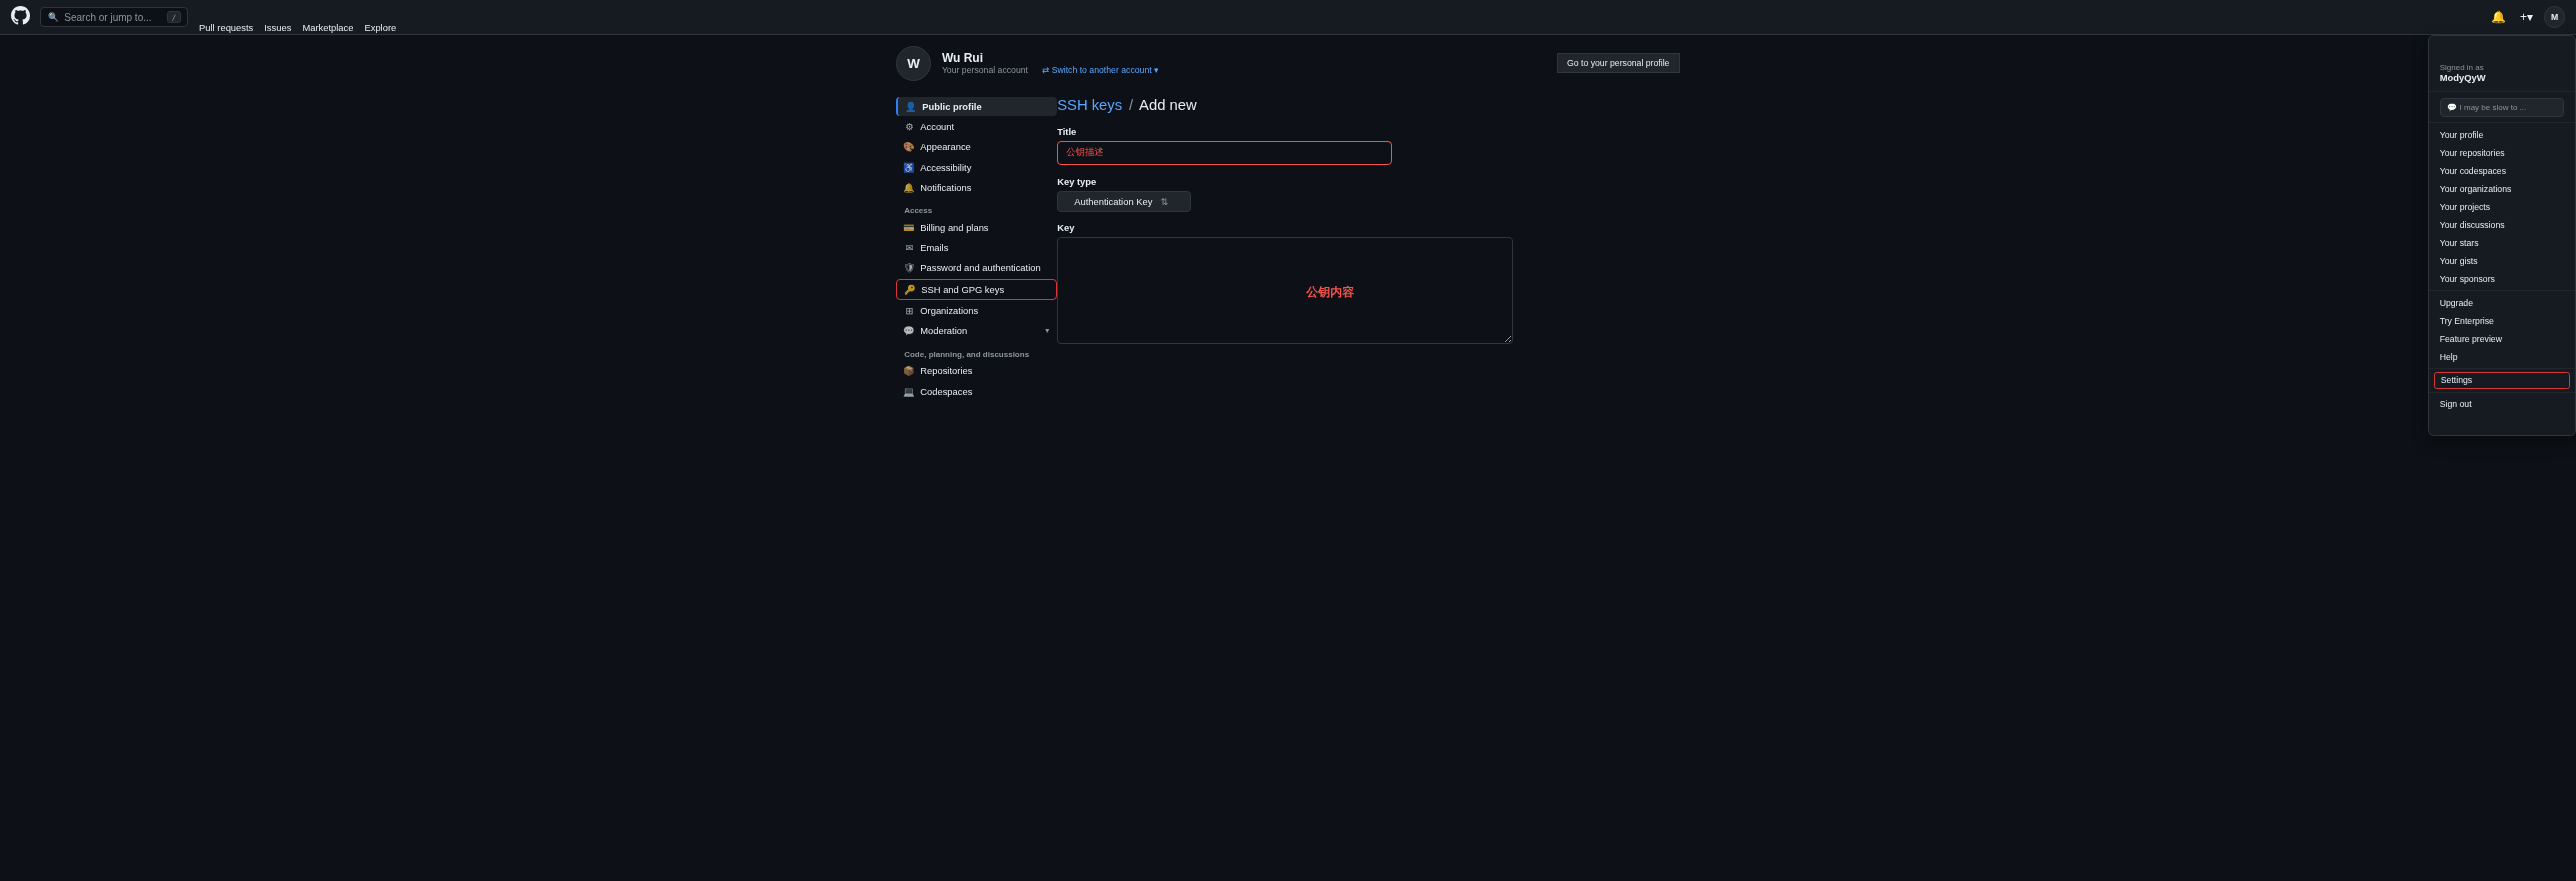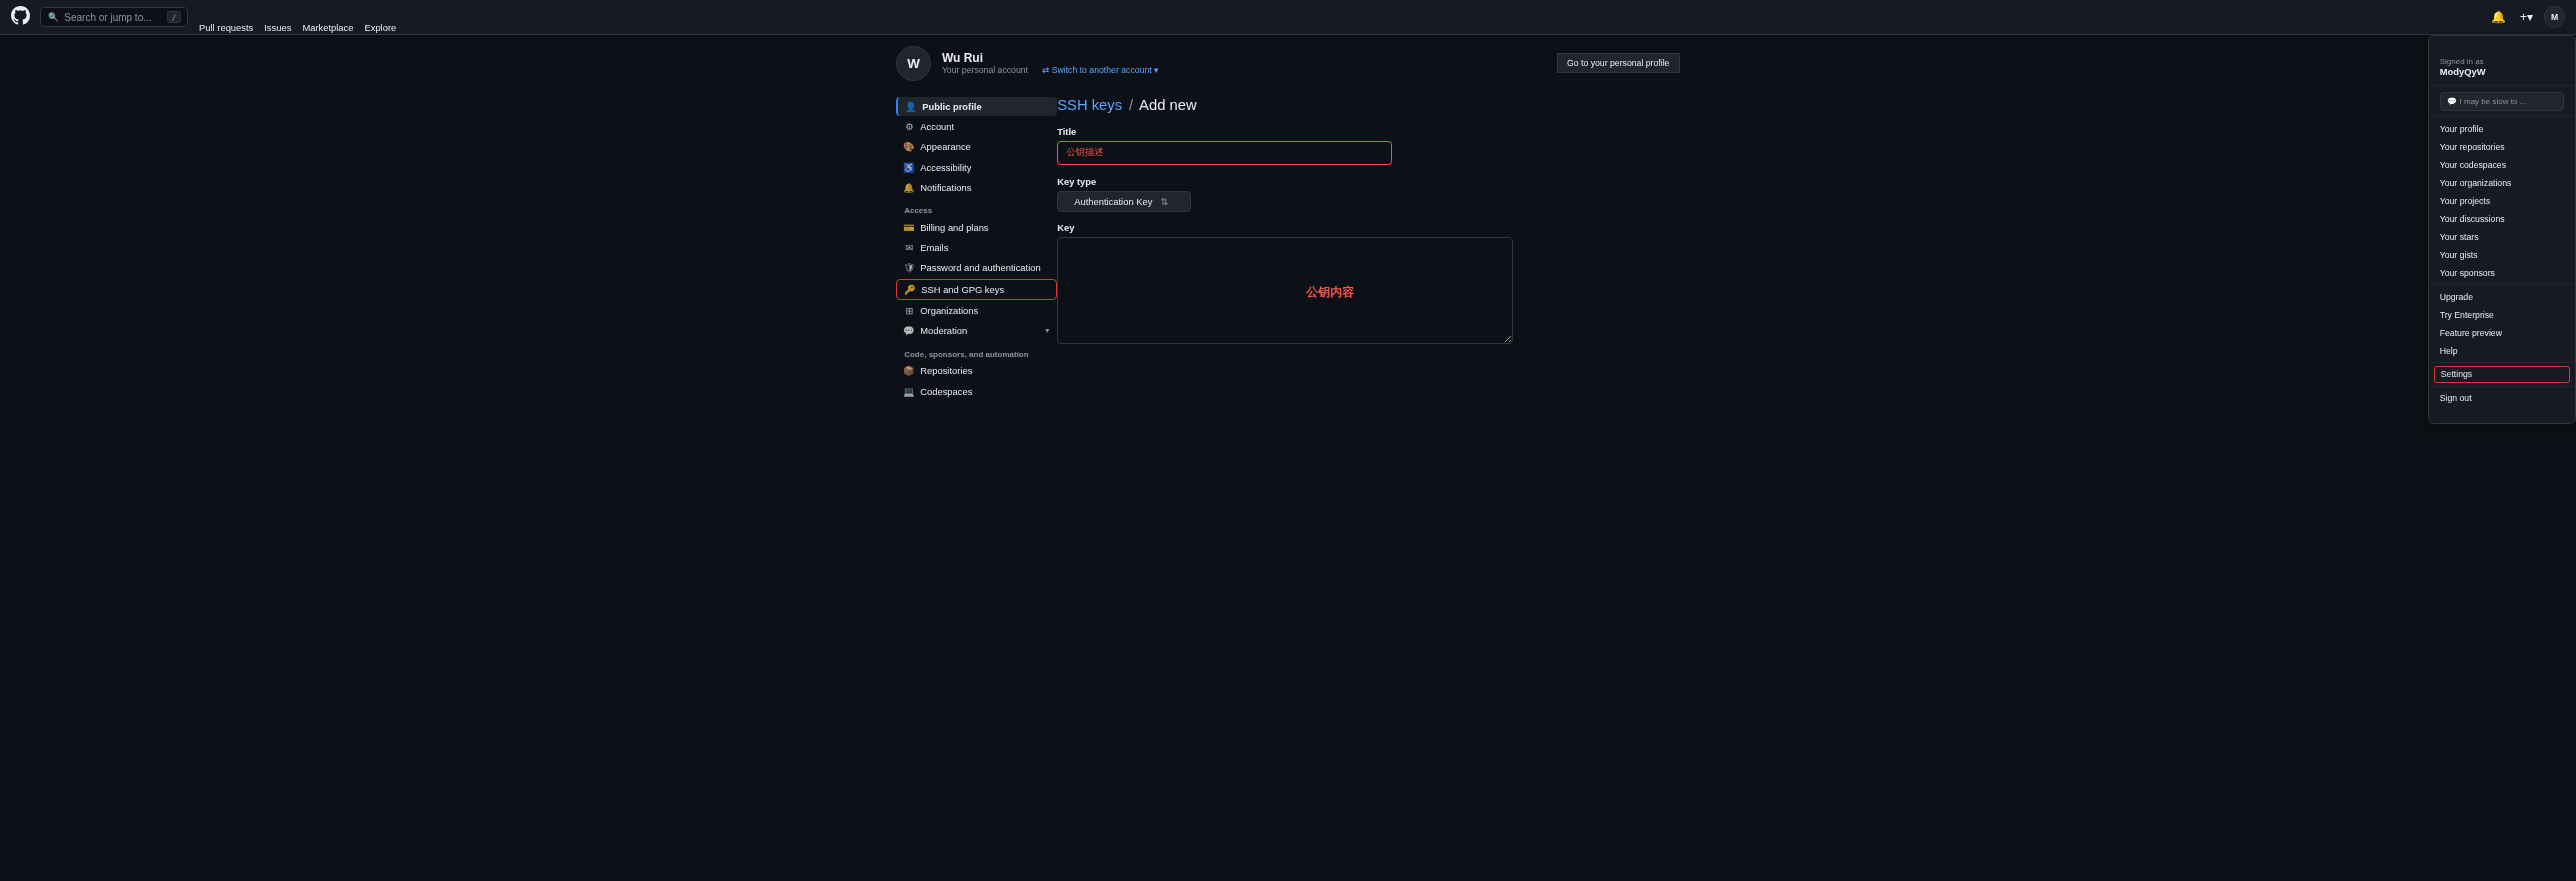--- a/index.html
+++ b/index.html
@@ -96,21 +96,21 @@
     .dropdown-overlay {
       position: fixed;
       top: 35px;
       right: 0;
       width: 148px;
       background: #161b22;
       border: 0.7px solid #30363d;
       border-radius: 5.4px;
       z-index: 200;
       box-shadow: 0 5.4px 16px rgba(0,0,0,0.4);
-      padding: 16px 0;
+      padding: 22px 0;
     }
     .dropdown-header {
       padding: 5.4px 10.7px 8px;
       border-bottom: 0.7px solid #21262d;
     }
     .dropdown-header .signed-in-label {
       color: #8b949e;
       font-size: 8px;
     }
     .dropdown-header .username {
@@ -498,21 +498,21 @@
       <a href="#" class="sidebar-item">
         <span class="sidebar-icon">⊞</span>
         <span>Organizations</span>
       </a>
       <a href="#" class="sidebar-item">
         <span class="sidebar-icon">💬</span>
         <span>Moderation</span>
         <span class="chevron">▾</span>
       </a>
 
-      <div class="sidebar-section-label">Code, sponsors, and automation</div>
+      <div class="sidebar-section-label">Code, planning, and discussions</div>
 
       <a href="#" class="sidebar-item">
         <span class="sidebar-icon">📦</span>
         <span>Repositories</span>
       </a>
       <a href="#" class="sidebar-item">
         <span class="sidebar-icon">💻</span>
         <span>Codespaces</span>
       </a>
     </aside>

